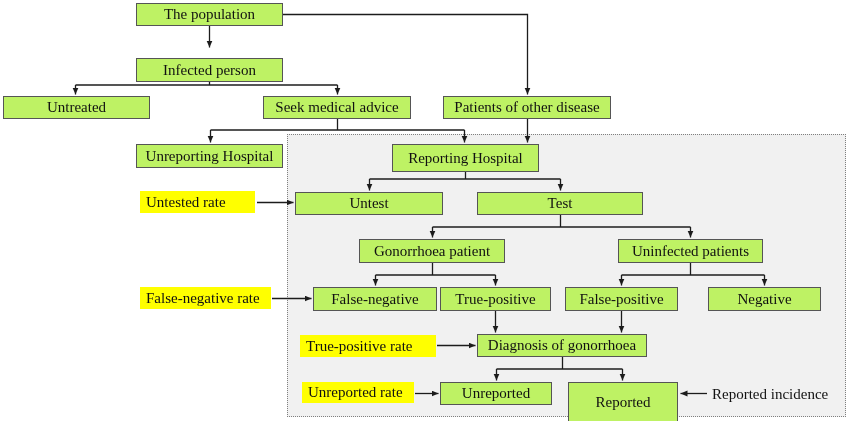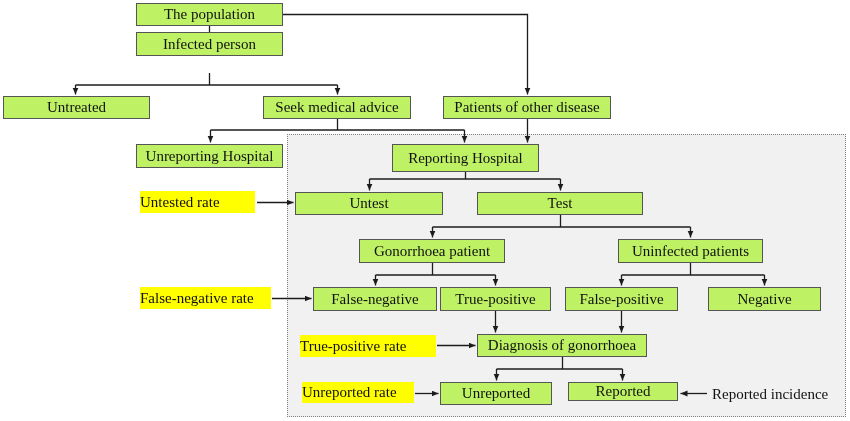--- a/index.html
+++ b/index.html
@@ -30,20 +30,21 @@
     border:1px solid var(--box-border,#555555);
     display:flex;align-items:center;justify-content:center;
     font-size:15px;line-height:1;
     white-space:nowrap;
     box-sizing:border-box;
   }
   .rate{
     position:absolute;
     background:var(--highlight,#ffff00);
     display:flex;align-items:center;
+    padding-left:6px;
     font-size:15px;line-height:1;
     white-space:nowrap;
     box-sizing:border-box;
   }
   .incidence{
     position:absolute;
     font-size:15px;font-weight:normal;
     white-space:nowrap;
     display:flex;align-items:center;
   }
@@ -108,37 +109,37 @@
 
     <path d="M257,202.5 H293.5" marker-end="url(#arr)"></path>
     <path d="M272,298.5 H311.5" marker-end="url(#arr)"></path>
     <path d="M437,345.5 H475.5" marker-end="url(#arr)"></path>
     <path d="M415,393.5 H438.5" marker-end="url(#arr)"></path>
 
     <path d="M707,393.5 H680.5" marker-end="url(#arr)"></path>
   </svg>
 
   <div class="node" style="left:136px;top:3px;width:147px;height:23px">The population</div>
-  <div class="node" style="left:136px;top:32px;width:147px;height:24px">Infected person</div>
+  <div class="node" style="left:136px;top:58px;width:147px;height:24px">Infected person</div>
   <div class="node" style="left:3px;top:96px;width:147px;height:23px">Untreated</div>
   <div class="node" style="left:263px;top:96px;width:148px;height:23px">Seek medical advice</div>
   <div class="node" style="left:443px;top:96px;width:168px;height:23px">Patients of other disease</div>
   <div class="node" style="left:136px;top:144px;width:147px;height:24px">Unreporting Hospital</div>
   <div class="node" style="left:392px;top:144px;width:147px;height:28px">Reporting Hospital</div>
   <div class="node" style="left:295px;top:192px;width:148px;height:23px">Untest</div>
   <div class="node" style="left:477px;top:192px;width:166px;height:23px">Test</div>
   <div class="node" style="left:359px;top:239px;width:146px;height:24px">Gonorrhoea patient</div>
   <div class="node" style="left:618px;top:239px;width:145px;height:24px">Uninfected patients</div>
   <div class="node" style="left:313px;top:287px;width:124px;height:24px">False-negative</div>
   <div class="node" style="left:440px;top:287px;width:111px;height:24px">True-positive</div>
   <div class="node" style="left:565px;top:287px;width:113px;height:24px">False-positive</div>
   <div class="node" style="left:708px;top:287px;width:113px;height:24px">Negative</div>
   <div class="node" style="left:477px;top:334px;width:170px;height:23px">Diagnosis of gonorrhoea</div>
   <div class="node" style="left:440px;top:382px;width:112px;height:23px">Unreported</div>
-  <div class="node" style="left:568px;top:382px;width:110px;height:19px">Reported</div>
+  <div class="node" style="left:568px;top:382px;width:110px;height:40px">Reported</div>
 
   <div class="rate" style="left:140px;top:191px;width:115px;height:22px">Untested rate</div>
   <div class="rate" style="left:140px;top:287px;width:131px;height:22px">False-negative rate</div>
   <div class="rate" style="left:300px;top:335px;width:136px;height:22px">True-positive rate</div>
   <div class="rate" style="left:302px;top:382px;width:112px;height:21px">Unreported rate</div>
 
   <div class="incidence" style="left:712px;top:384px;height:20px">Reported incidence</div>
 
 </div>
 

